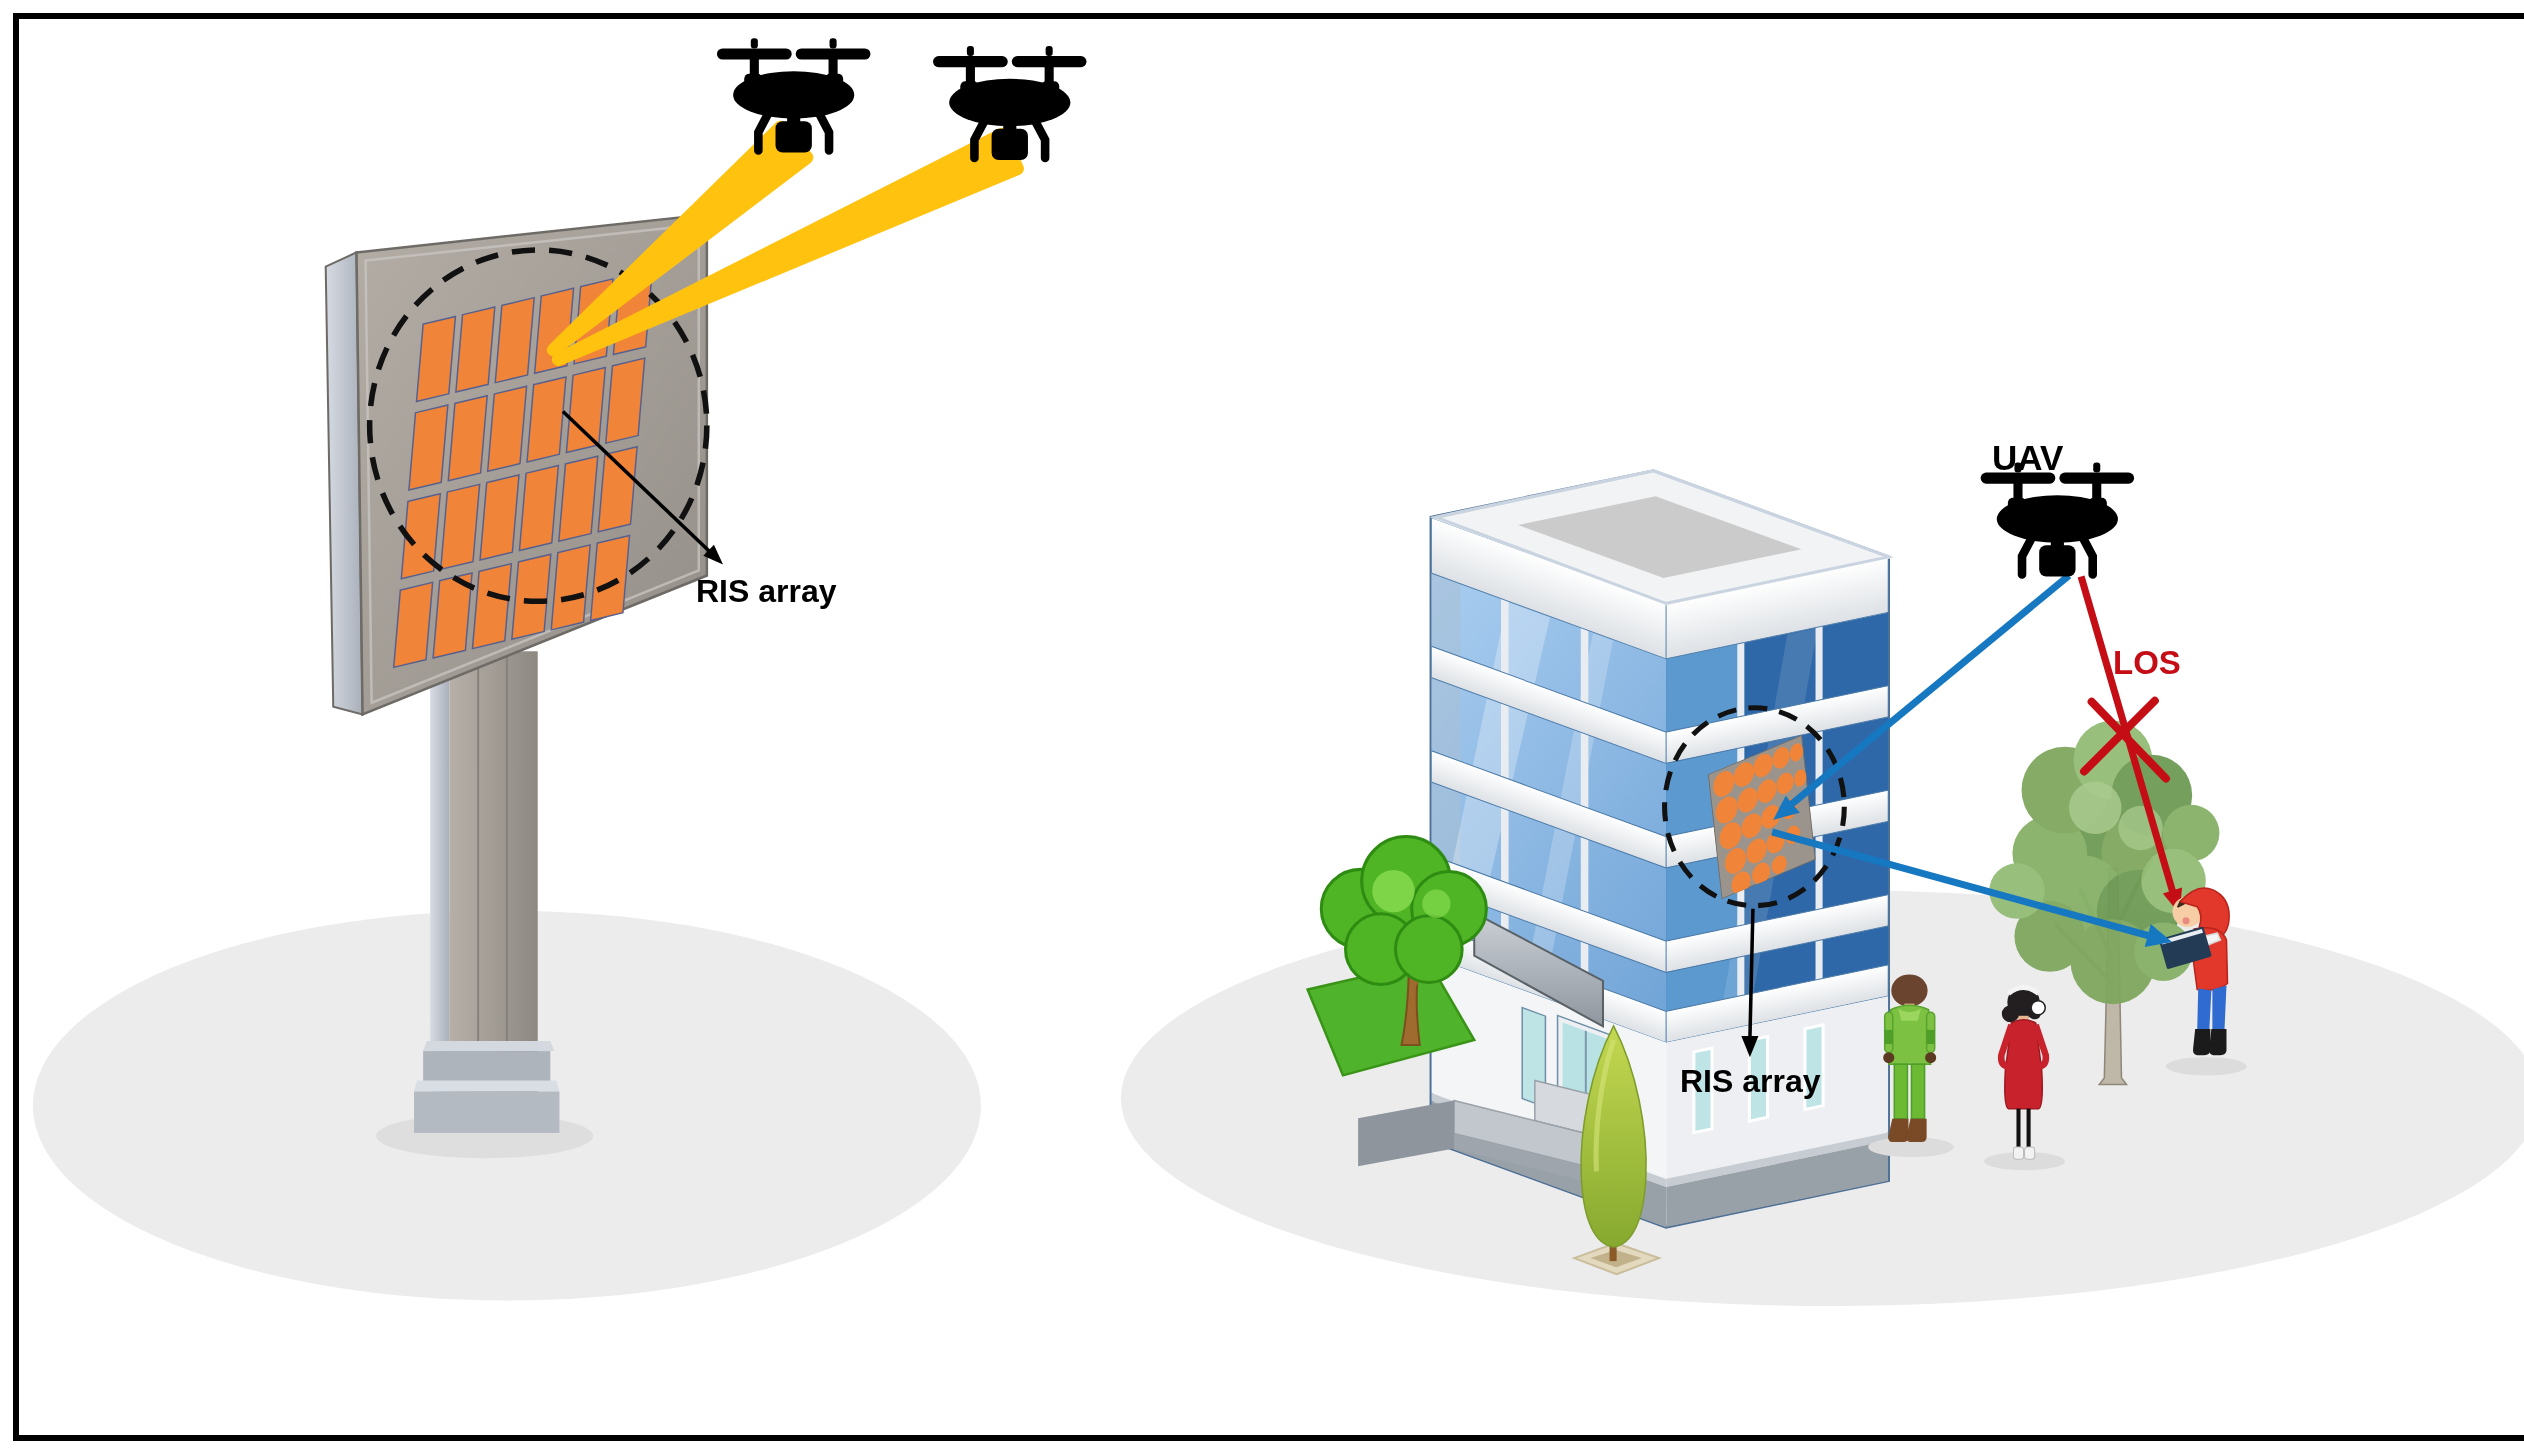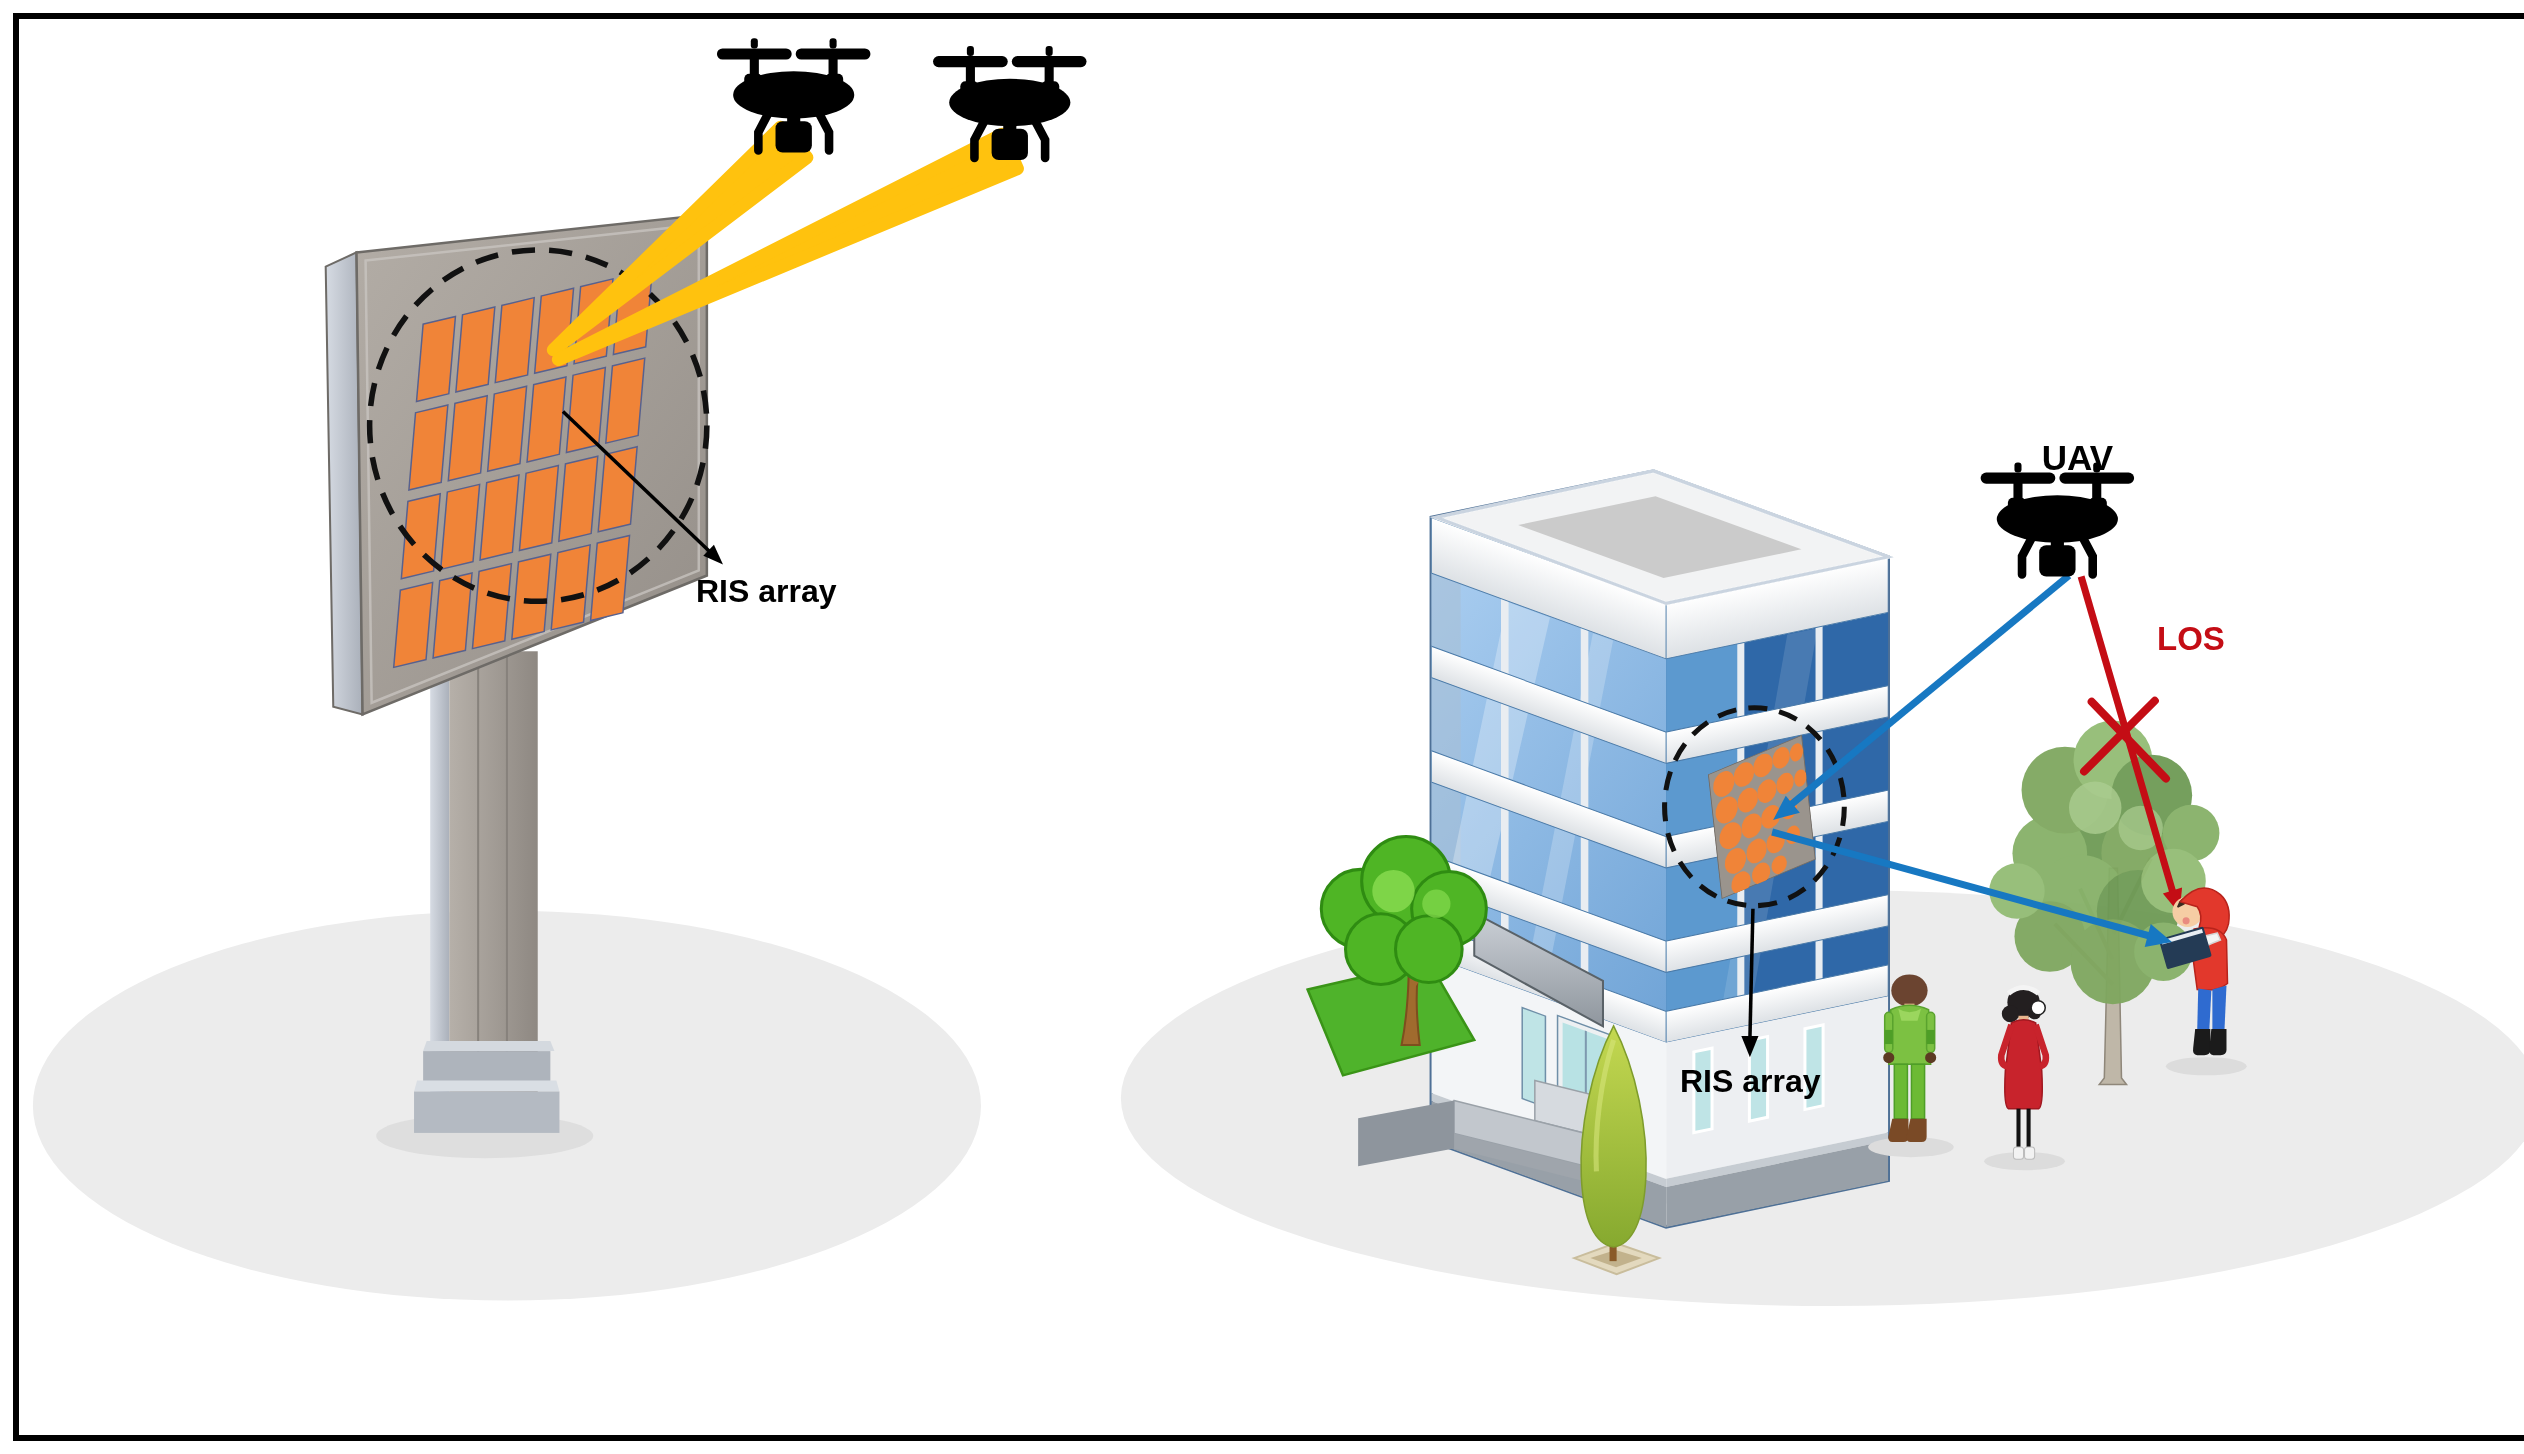--- a/index.html
+++ b/index.html
@@ -1,21 +1,21 @@
 <!DOCTYPE html>
 <html style="--beam-yellow: #FFC20E; --tile-orange: #F08438; --blue-path: #1778C2; --red-los: #C40D15; --ground-gray: #ECECEC; --drone-black: #000000;font-size:8px"><head>
 <meta charset="utf-8">
 <style>
   html,body{margin:0;padding:0;background:#fff;}
   .canvas{position:relative;width:2585px;height:1454px;background:#fff;overflow:hidden;
           font-family:"Liberation Sans",sans-serif;}
   .frame{position:absolute;left:13px;top:13px;right:13px;bottom:13px;border:6px solid #000;}
   .diagram-svg{position:absolute;left:0;top:0;width:2585px;height:1454px;}
   .lbl{position:absolute;font:700 32px "Liberation Sans",sans-serif;color:#000;white-space:nowrap;z-index:5;}
-  .lbl--uav{font-size:35px;width:121px;text-align:right;}
+  .lbl--uav{font-size:35px;width:121px;text-align:left;}
   .lbl--red{color:var(--red-los,#C40D15);font-size:33px;}
   :root{
     --beam-yellow:#FFC20E; --tile-orange:#F08438; --blue-path:#1778C2;
     --red-los:#C40D15; --ground-gray:#ECECEC; --drone-black:#000000;
   }
 </style>
 </head>
 <body>
 
 <div class="canvas">
@@ -368,18 +368,18 @@
   <g>
     <line x1="3510" y1="1648" x2="4258" y2="1854" style="stroke:var(--blue-path,#1778C2)" stroke-width="14"></line>
     <polygon points="4302,1866 4248,1876 4260,1830" style="fill:var(--blue-path,#1778C2)"></polygon>
   </g>
 
   <use href="#drone" transform="translate(4075,1040)"></use>
 </svg>
 
 <div class="lbl" style="left:696px;top:573px;">RIS array</div>
 <div class="lbl lbl--uav" style="left:1992px;top:438px;">UAV</div>
-<div class="lbl lbl--red" style="left:2113px;top:620px;margin-left:44px;">LOS</div>
+<div class="lbl lbl--red" style="left:2113px;top:644px;">LOS</div>
 <div class="lbl" style="left:1680px;top:1063px;">RIS array</div>
 
 <div class="frame"></div>
 </div>
 
 
 </body></html>

